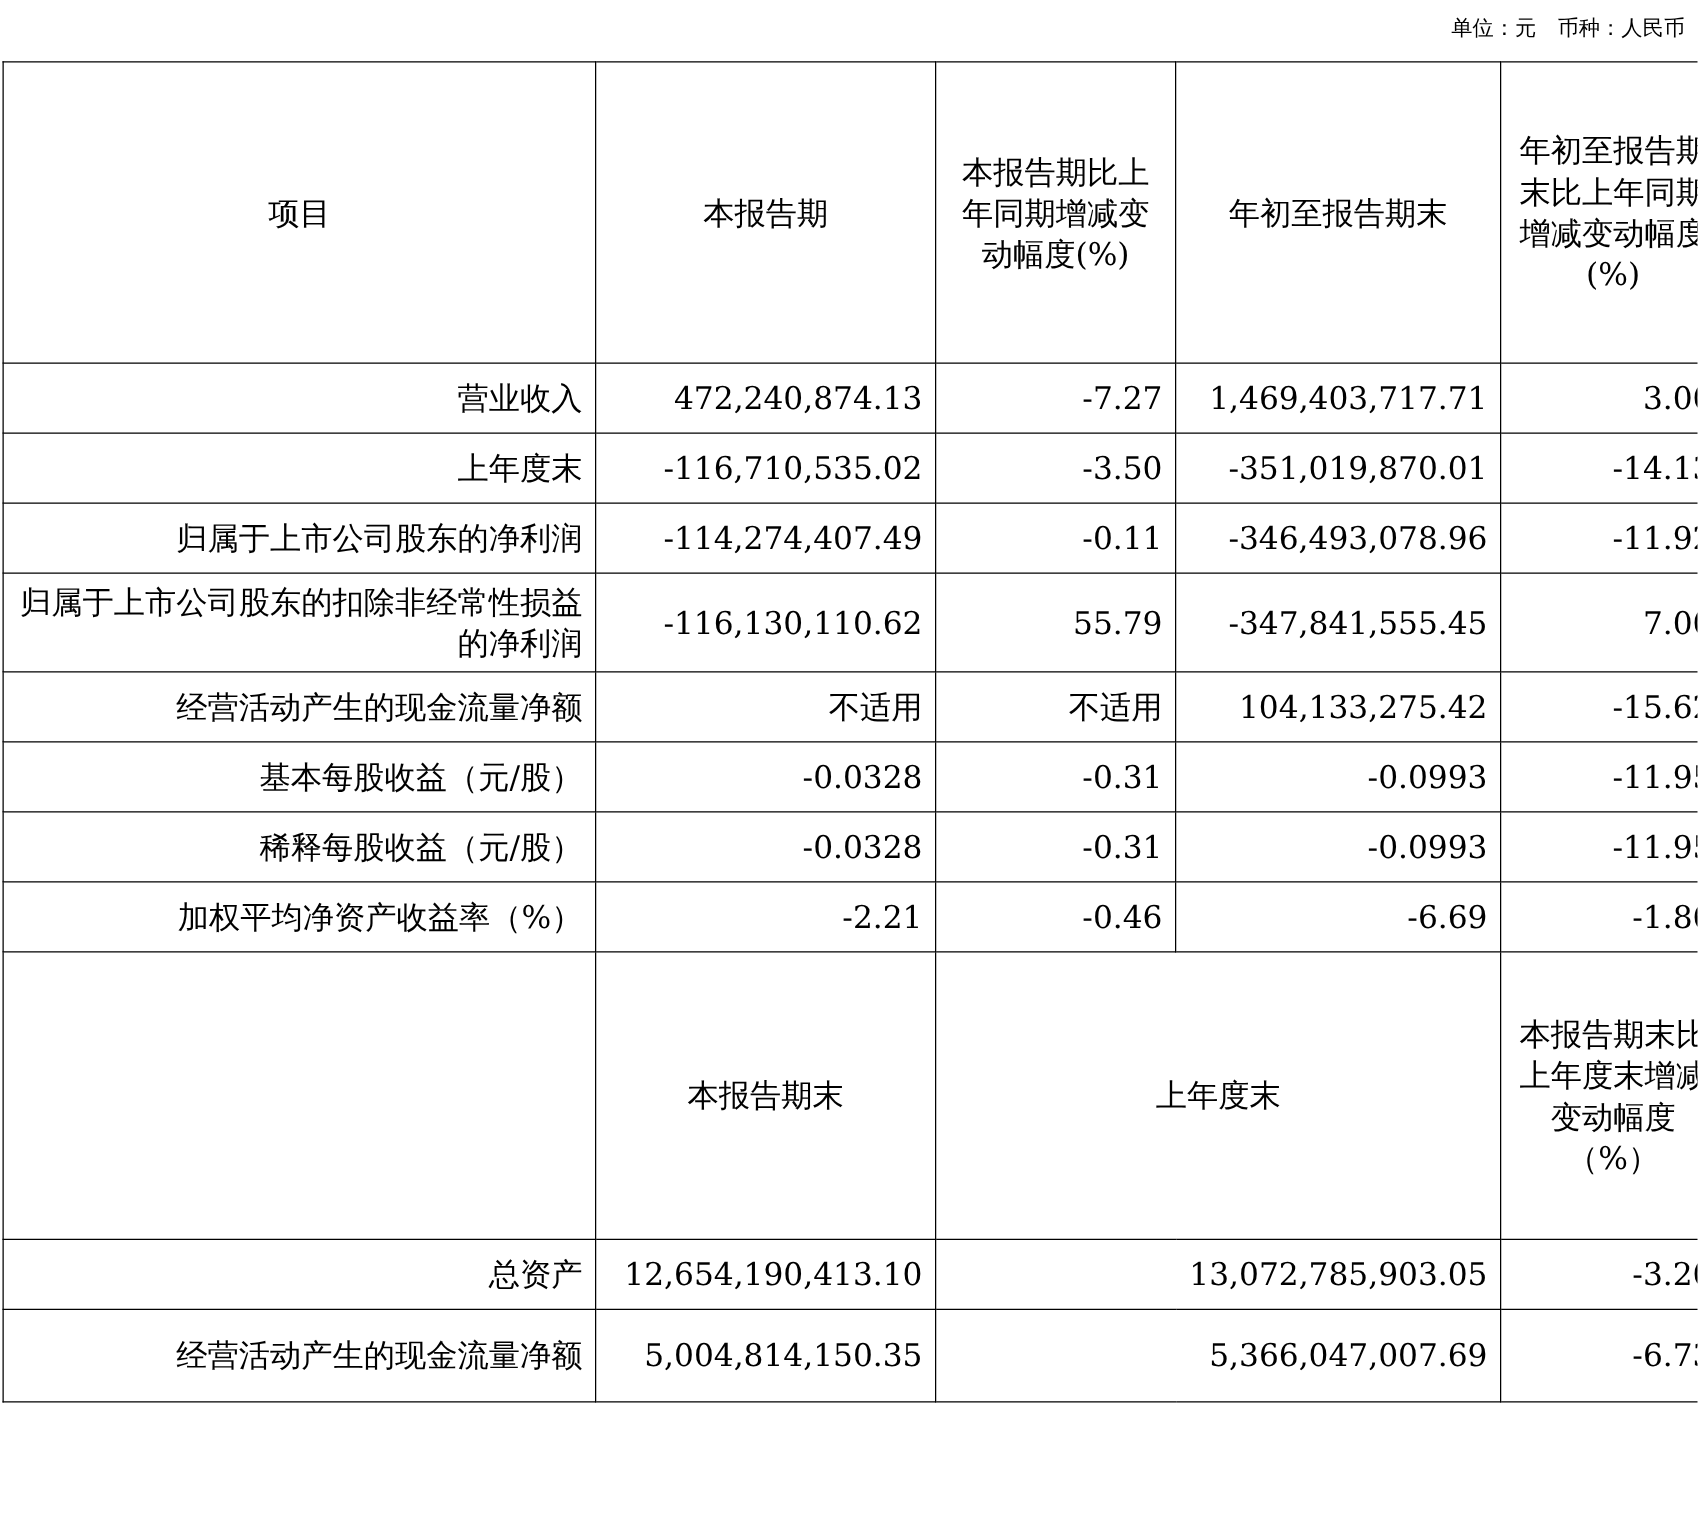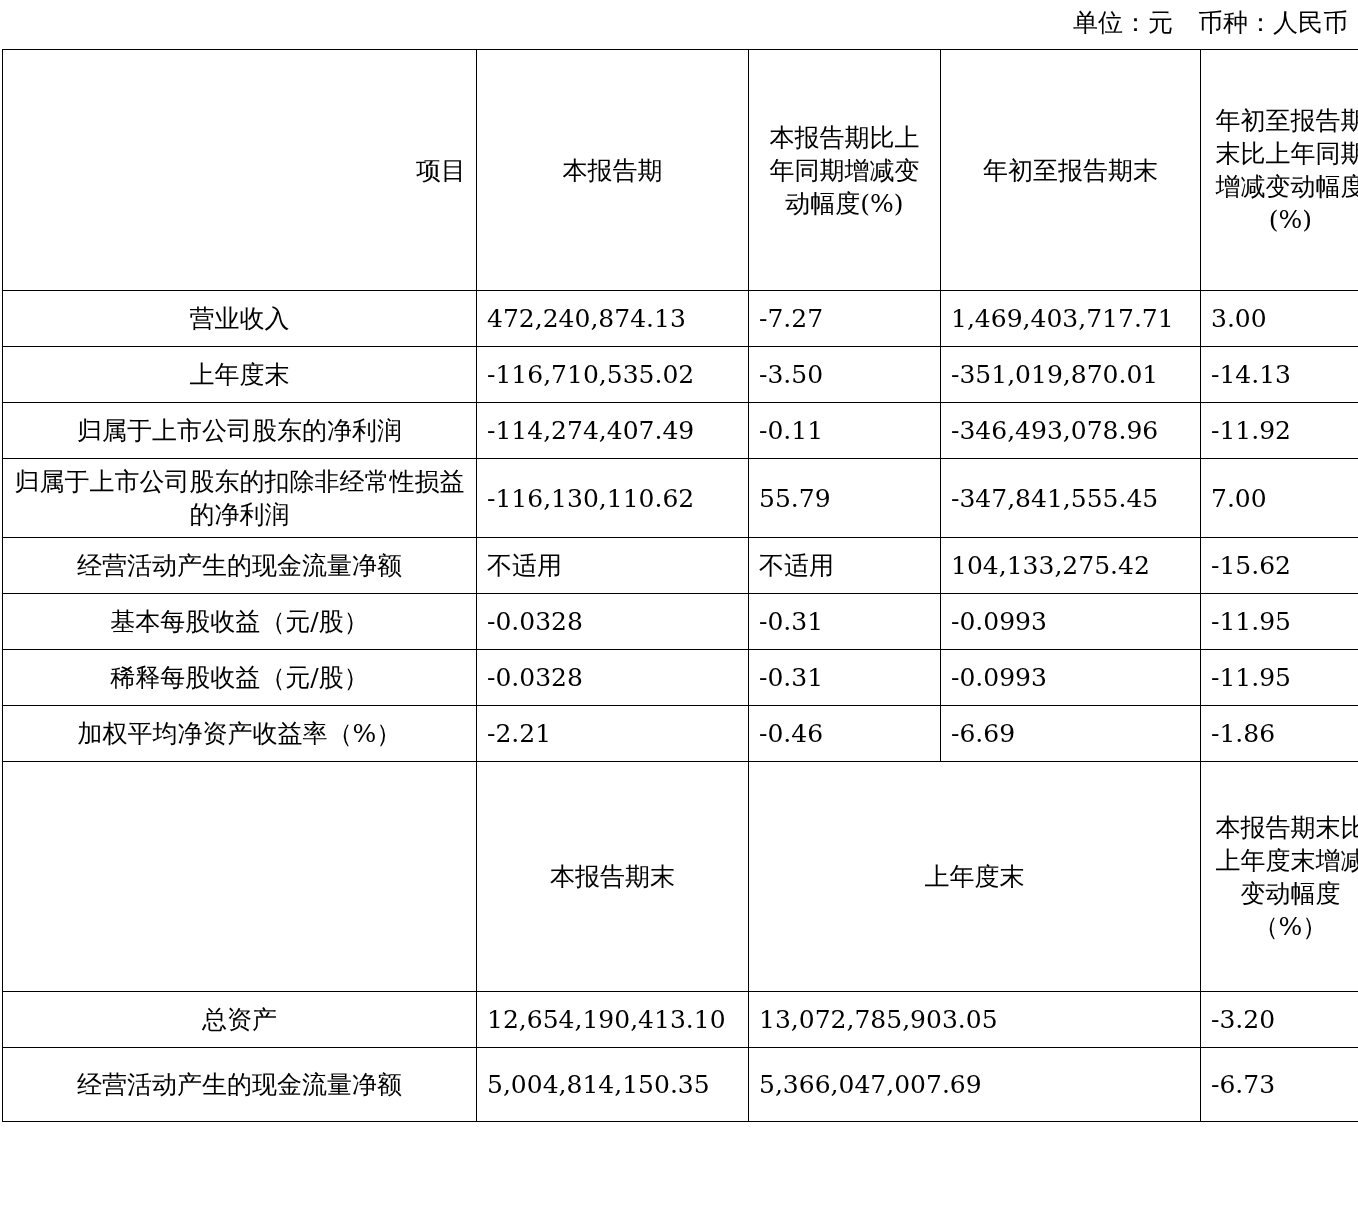--- a/index.html
+++ b/index.html
@@ -14,21 +14,21 @@
     color: #000000;
     overflow: hidden;
   }
   .page {
     width: 1358px;
     box-sizing: border-box;
     padding: 0;
   }
   .unit-line {
     text-align: right;
-    font-size: 25px;
+    font-size: 17px;
     line-height: 40px;
     padding: 3px 10px 6px 0;
     white-space: pre;
   }
   table.fin {
     border-collapse: collapse;
     width: 1352px;
     margin-left: 2px;
     table-layout: fixed;
   }
@@ -43,26 +43,26 @@
   .c-item { width: 474px; }
   .c-b    { width: 272px; }
   .c-c    { width: 192px; }
   .c-d    { width: 260px; }
   .c-e    { width: 180px; }
 
   .hdr {
     text-align: center;
     vertical-align: middle;
   }
-  .hdr-tall { height: 228px; text-align: right; }
+  .hdr-tall { height: 228px; }
   .lbl {
-    text-align: center;
+    text-align: right;
   }
   .num {
-    text-align: left;
+    text-align: right;
     white-space: nowrap;
   }
   .row-h { height: 56px; }
   .row-h2 { height: 74px; }
   .blk2-hdr { height: 230px; }
   .wrap-lbl { line-height: 1.35; }
 </style>
 </head>
 <body>
 

